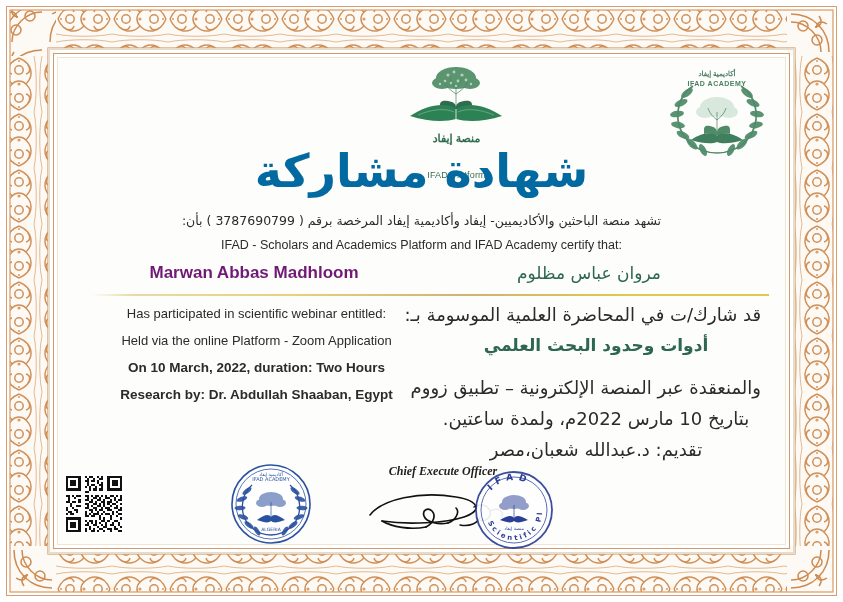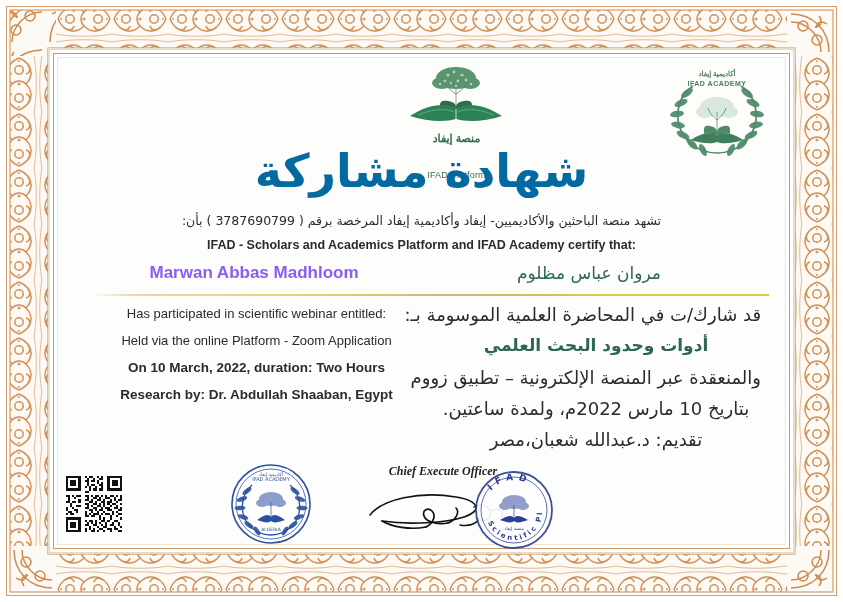--- a/index.html
+++ b/index.html
@@ -128,36 +128,36 @@
     font-size: 12.5px;
     color: #2b2b2b;
     font-family: "DejaVu Sans", sans-serif;
   }
   .certify-en {
     position: absolute;
     left: 0; right: 0; top: 180px;
     text-align: center;
     font-size: 12.5px;
     color: #2b2b2b;
-    font-weight: bold;
+    font-weight: normal;
   }
 
   
   .name-row {
     position: absolute;
     left: 0; right: 0; top: 205px;
     height: 30px;
   }
   .name-en {
     position: absolute;
     left: 36px;
     width: 320px;
     text-align: center;
     font-size: 17px;
-    color: #8b5cf6;
+    color: #701a75;
     font-weight: bold;
   }
   .name-ar {
     position: absolute;
     right: 36px;
     width: 320px;
     text-align: center;
     direction: rtl;
     font-size: 17px;
     color: #2d6651;
@@ -209,21 +209,21 @@
   .line-ar {
     font-size: 18px;
     color: #2b2b2b;
     margin-bottom: 10px;
     white-space: nowrap;
   }
   .line-ar.hl {
     color: #2d6651;
     font-weight: bold;
     font-size: 17px;
-    margin-bottom: 12px;
+    margin-bottom: 22px;
   }
 
   
   .sig-block {
     position: absolute;
     left: 290px; top: 392px;
     width: 190px;
     text-align: center;
   }
   .sig-name {

